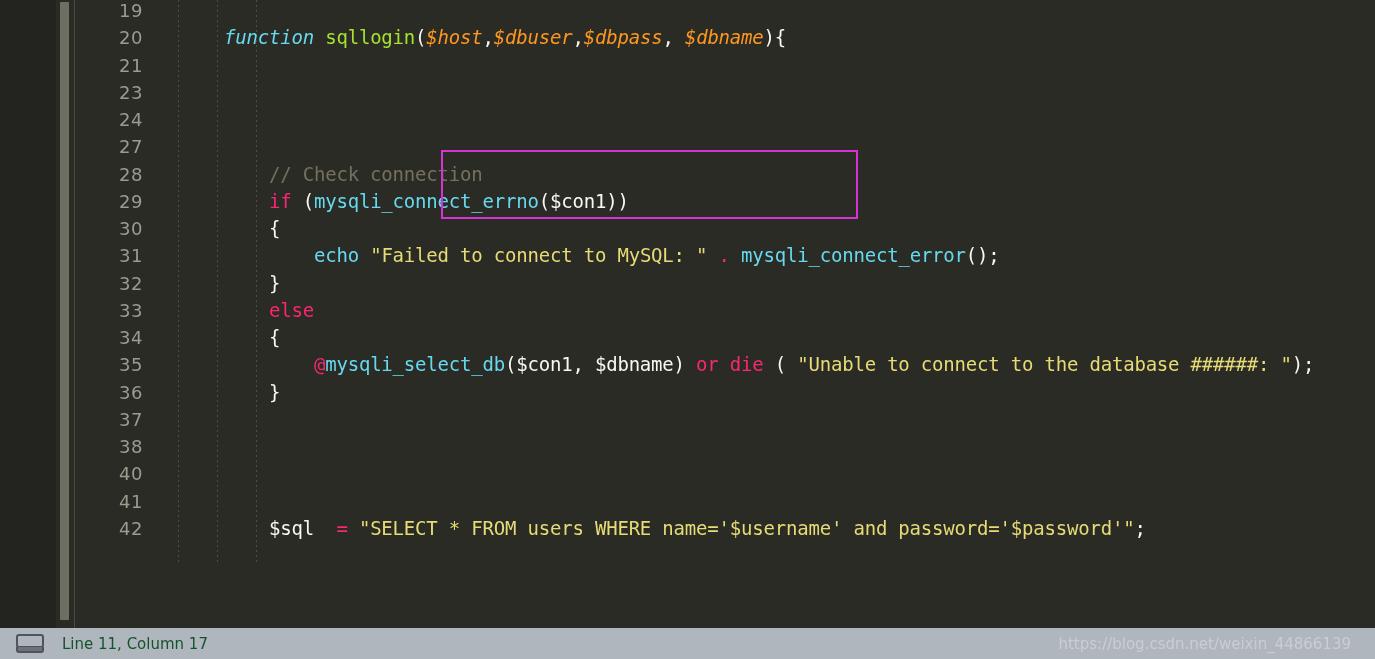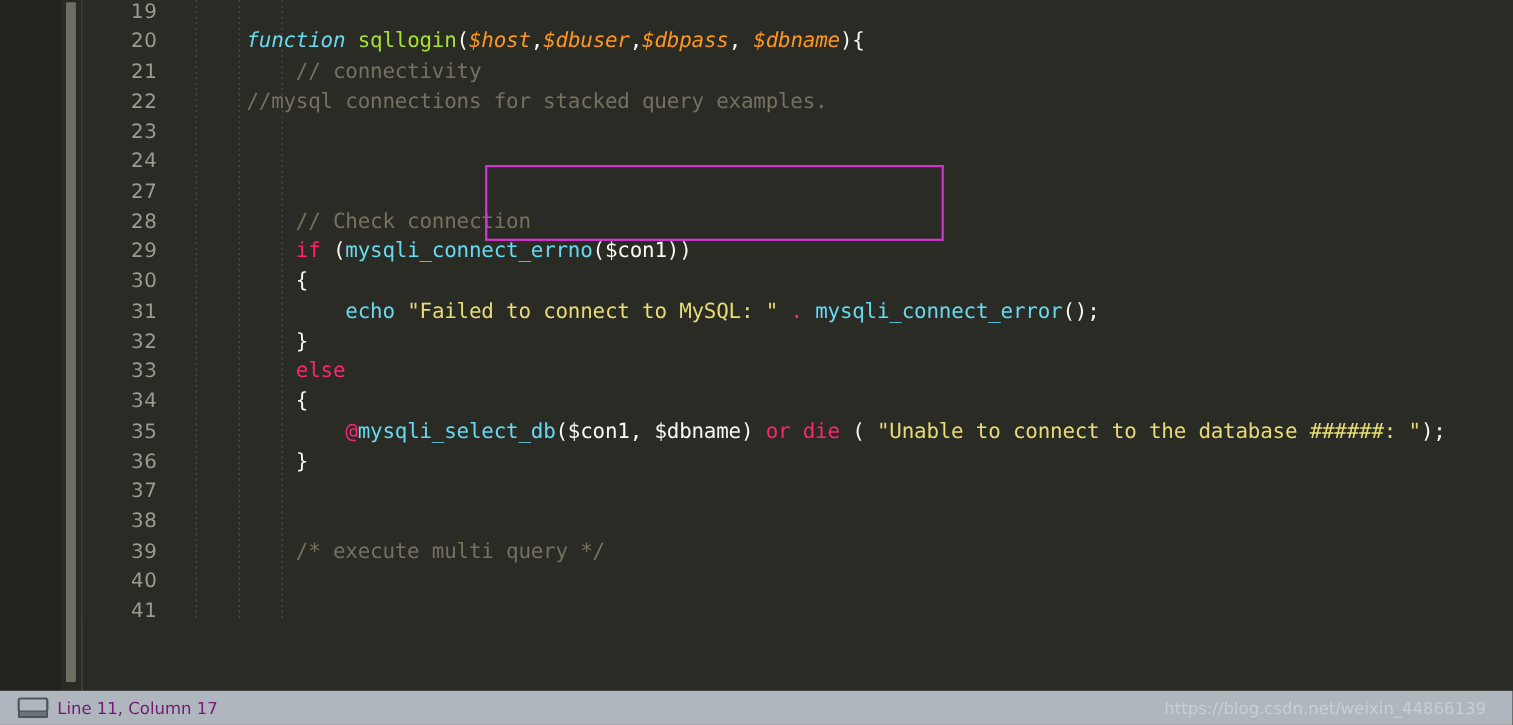--- a/index.html
+++ b/index.html
@@ -170,22 +170,22 @@
     position: absolute;
     left: 0; top: 13px;
     width: 28px; height: 6px;
     background: #6d7279;
     border: 2px solid #4f545a;
     border-top: none;
     border-radius: 0 0 3px 3px;
     box-sizing: border-box;
   }
   .sb-text {
-    margin-left: 8px;
-    color: #701a75;
+    margin-left: 18px;
+    color: #14532d;
     font-family: "DejaVu Sans", sans-serif;
     font-size: 15px;
   }
   .sb-watermark {
     margin-left: auto;
     margin-right: 24px;
     color: #c9ced4;
     font-family: "DejaVu Sans", sans-serif;
     font-size: 15px;
   }
@@ -204,37 +204,35 @@
   <div class="rail-sep"></div>
 
   <div class="editor">
     <div class="guide g1"></div>
     <div class="guide g2"></div>
     <div class="guide g3"></div>
 
     <div class="code-area" id="code-area">
         <div class="line"><span class="lnum">19</span><span class="ltext"></span></div>
         <div class="line"><span class="lnum">20</span><span class="ltext"><span class="t-italic">function</span><span class="t-plain"> </span><span class="t-fn-def">sqllogin</span><span class="t-plain">(</span><span class="t-param">$host</span><span class="t-plain">,</span><span class="t-param">$dbuser</span><span class="t-plain">,</span><span class="t-param">$dbpass</span><span class="t-plain">, </span><span class="t-param">$dbname</span><span class="t-plain">){</span></span></div>
-        <div class="line"><span class="lnum">21</span><span class="ltext"><span class="t-comment">    // connectivity</span></span></div>
-        <div class="line"><span class="lnum">22</span><span class="ltext"><span class="t-comment">//mysql connections for stacked query examples.</span></span></div>
+        <div class="line"><span class="lnum">21</span></div>
         <div class="line"><span class="lnum">23</span></div>
         <div class="line"><span class="lnum">24</span><span class="ltext"></span></div>
         <div class="line"><span class="lnum">27</span><span class="ltext"></span></div>
         <div class="line"><span class="lnum">28</span><span class="ltext"><span class="t-comment">    // Check connection</span></span></div>
         <div class="line"><span class="lnum">29</span><span class="ltext"><span class="t-plain">    </span><span class="t-kw">if</span><span class="t-plain"> (</span><span class="t-fn-call">mysqli_connect_errno</span><span class="t-plain">($con1))</span></span></div>
         <div class="line"><span class="lnum">30</span><span class="ltext"><span class="t-plain">    {</span></span></div>
         <div class="line"><span class="lnum">31</span><span class="ltext"><span class="t-plain">        </span><span class="t-fn-call">echo</span><span class="t-plain"> </span><span class="t-str">"Failed to connect to MySQL: "</span><span class="t-plain"> </span><span class="t-kw">.</span><span class="t-plain"> </span><span class="t-fn-call">mysqli_connect_error</span><span class="t-plain">();</span></span></div>
         <div class="line"><span class="lnum">32</span><span class="ltext"><span class="t-plain">    }</span></span></div>
         <div class="line"><span class="lnum">33</span><span class="ltext"><span class="t-plain">    </span><span class="t-kw">else</span></span></div>
         <div class="line"><span class="lnum">34</span><span class="ltext"><span class="t-plain">    {</span></span></div>
         <div class="line"><span class="lnum">35</span><span class="ltext"><span class="t-plain">        </span><span class="t-kw">@</span><span class="t-fn-call">mysqli_select_db</span><span class="t-plain">($con1, $dbname) </span><span class="t-kw">or die</span><span class="t-plain"> ( </span><span class="t-str">"Unable to connect to the database ######: "</span><span class="t-plain">);</span></span></div>
         <div class="line"><span class="lnum">36</span><span class="ltext"><span class="t-plain">    }</span></span></div>
         <div class="line"><span class="lnum">37</span><span class="ltext"></span></div>
         <div class="line"><span class="lnum">38</span><span class="ltext"></span></div>
-        <div class="line"><span class="lnum">39</span><span class="ltext"><span class="t-comment">    /* execute multi query */</span></span></div>
         <div class="line"><span class="lnum">40</span><span class="ltext"></span></div>
         <div class="line"><span class="lnum">41</span><span class="ltext"></span></div>
         <div class="line"><span class="lnum">42</span><span class="ltext"><span class="t-plain">    $sql  </span><span class="t-kw">=</span><span class="t-plain"> </span><span class="t-str">"SELECT * FROM users WHERE name='$username' and password='$password'"</span><span class="t-plain">;</span></span></div>
       </div>
 
     <div class="hl-box"></div>
   </div>
 
   <div class="statusbar">
     <div class="sb-icon">

